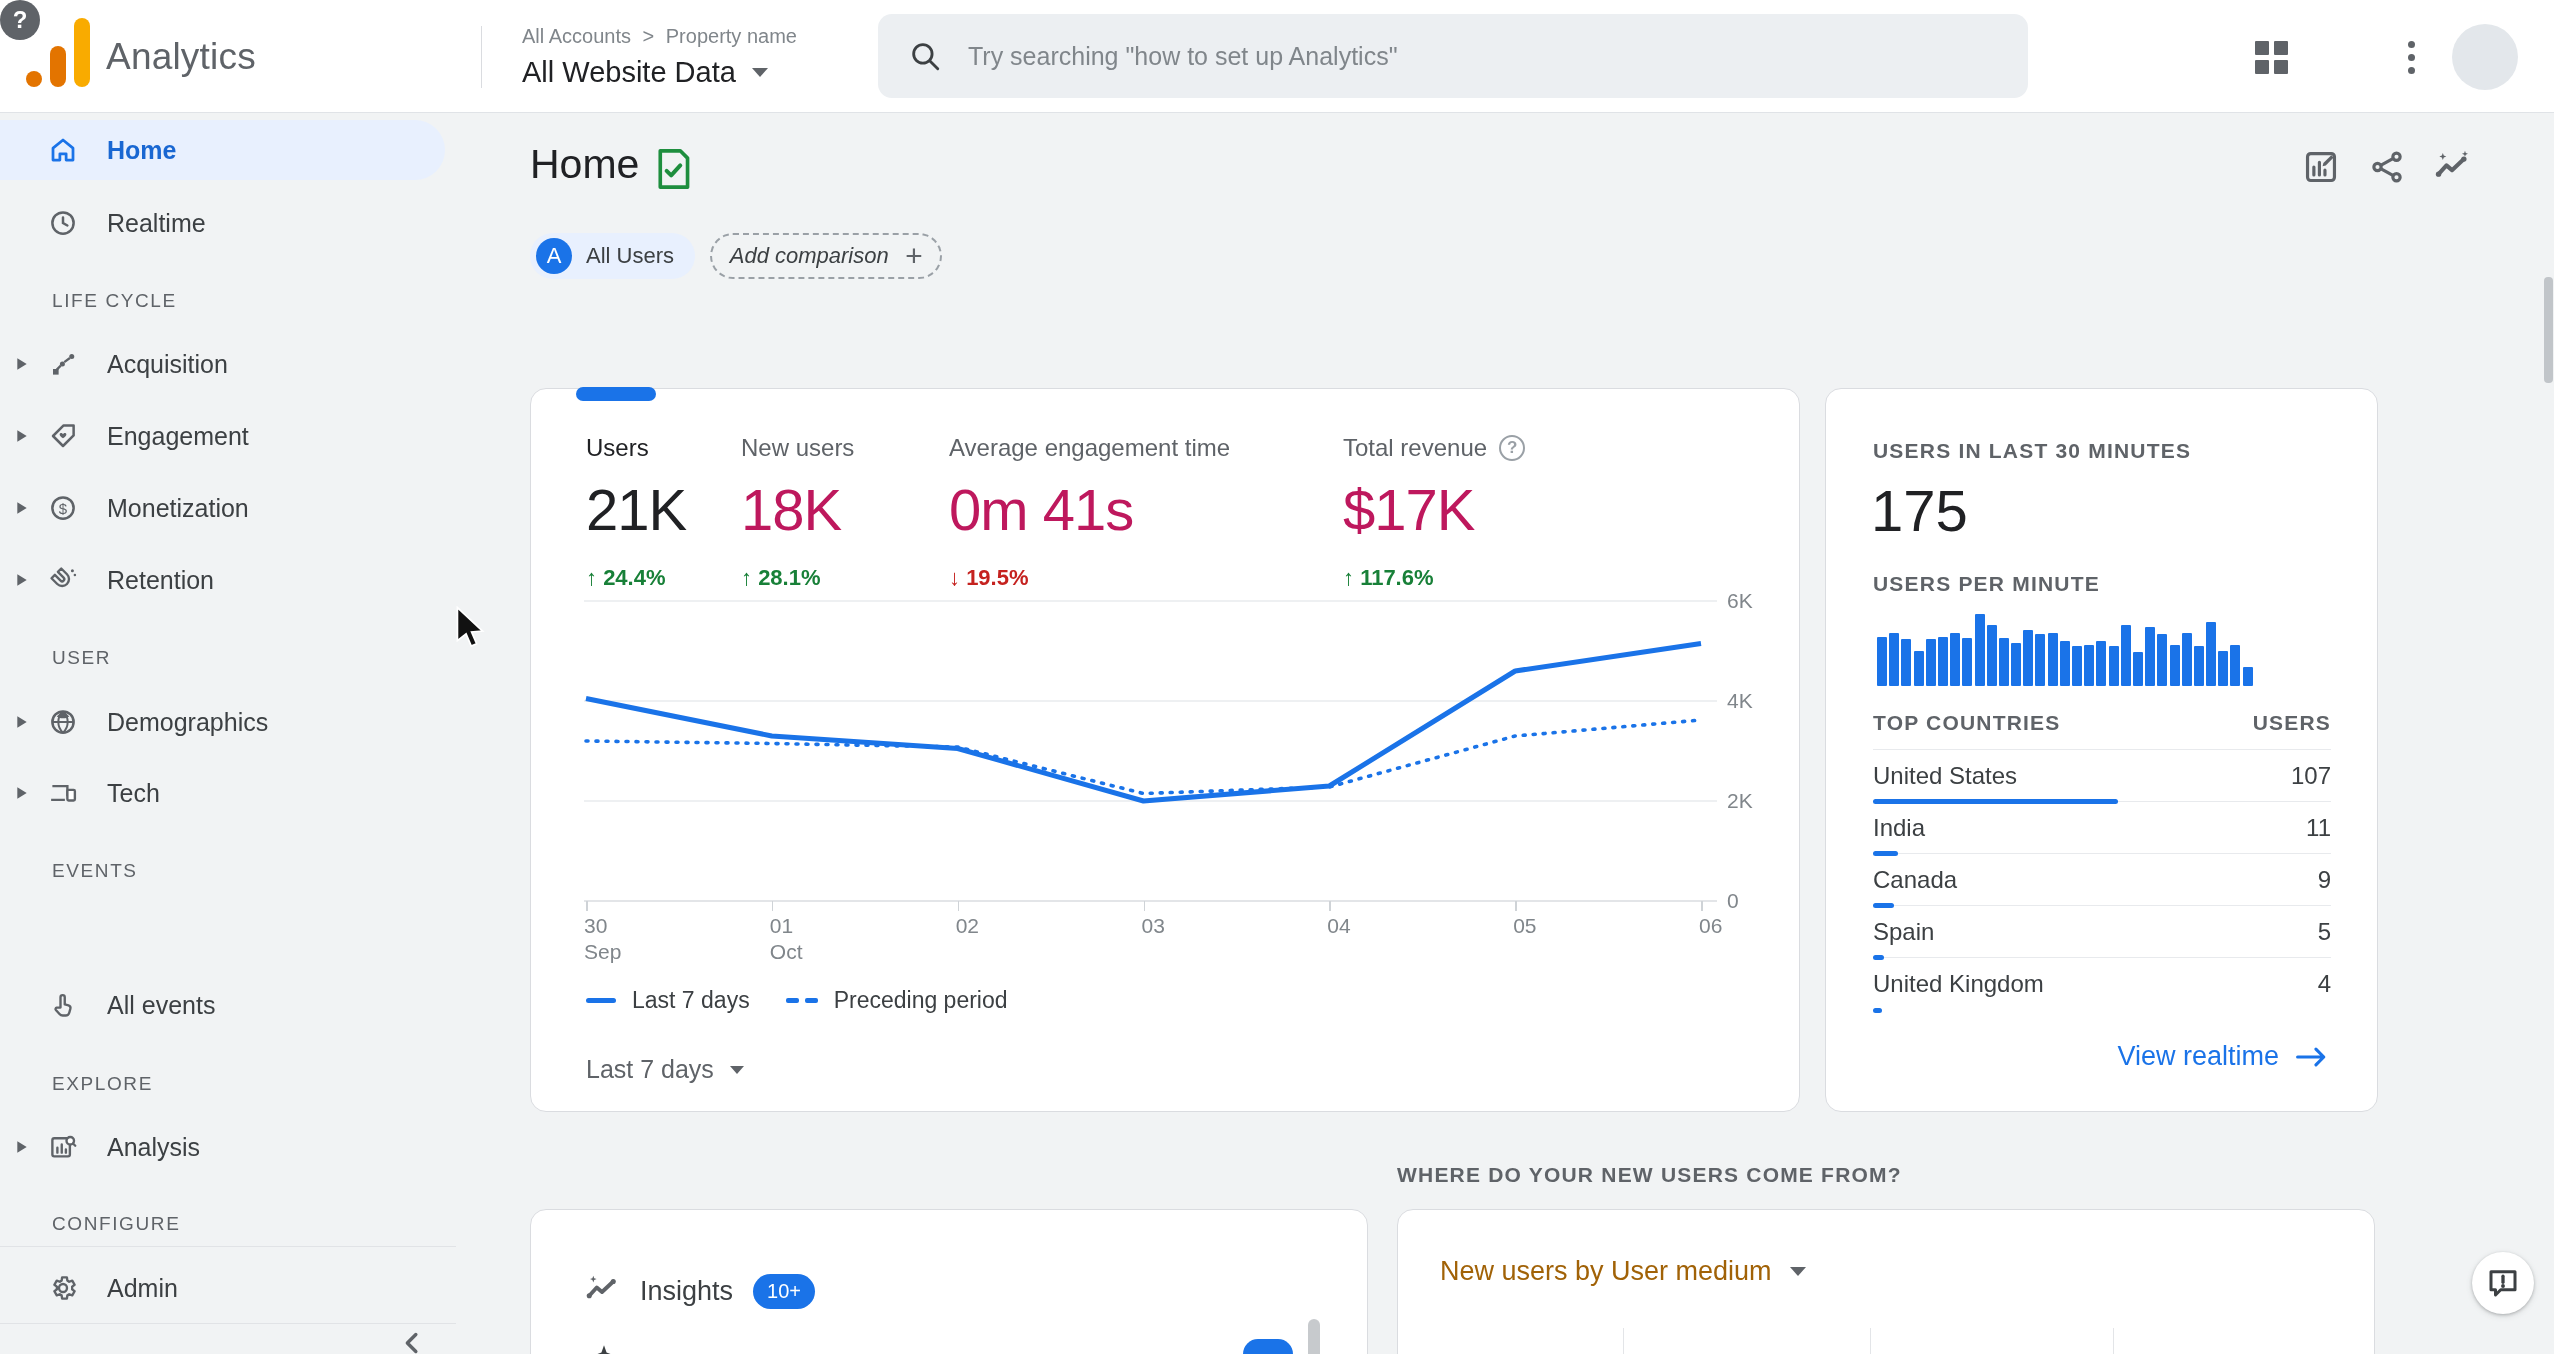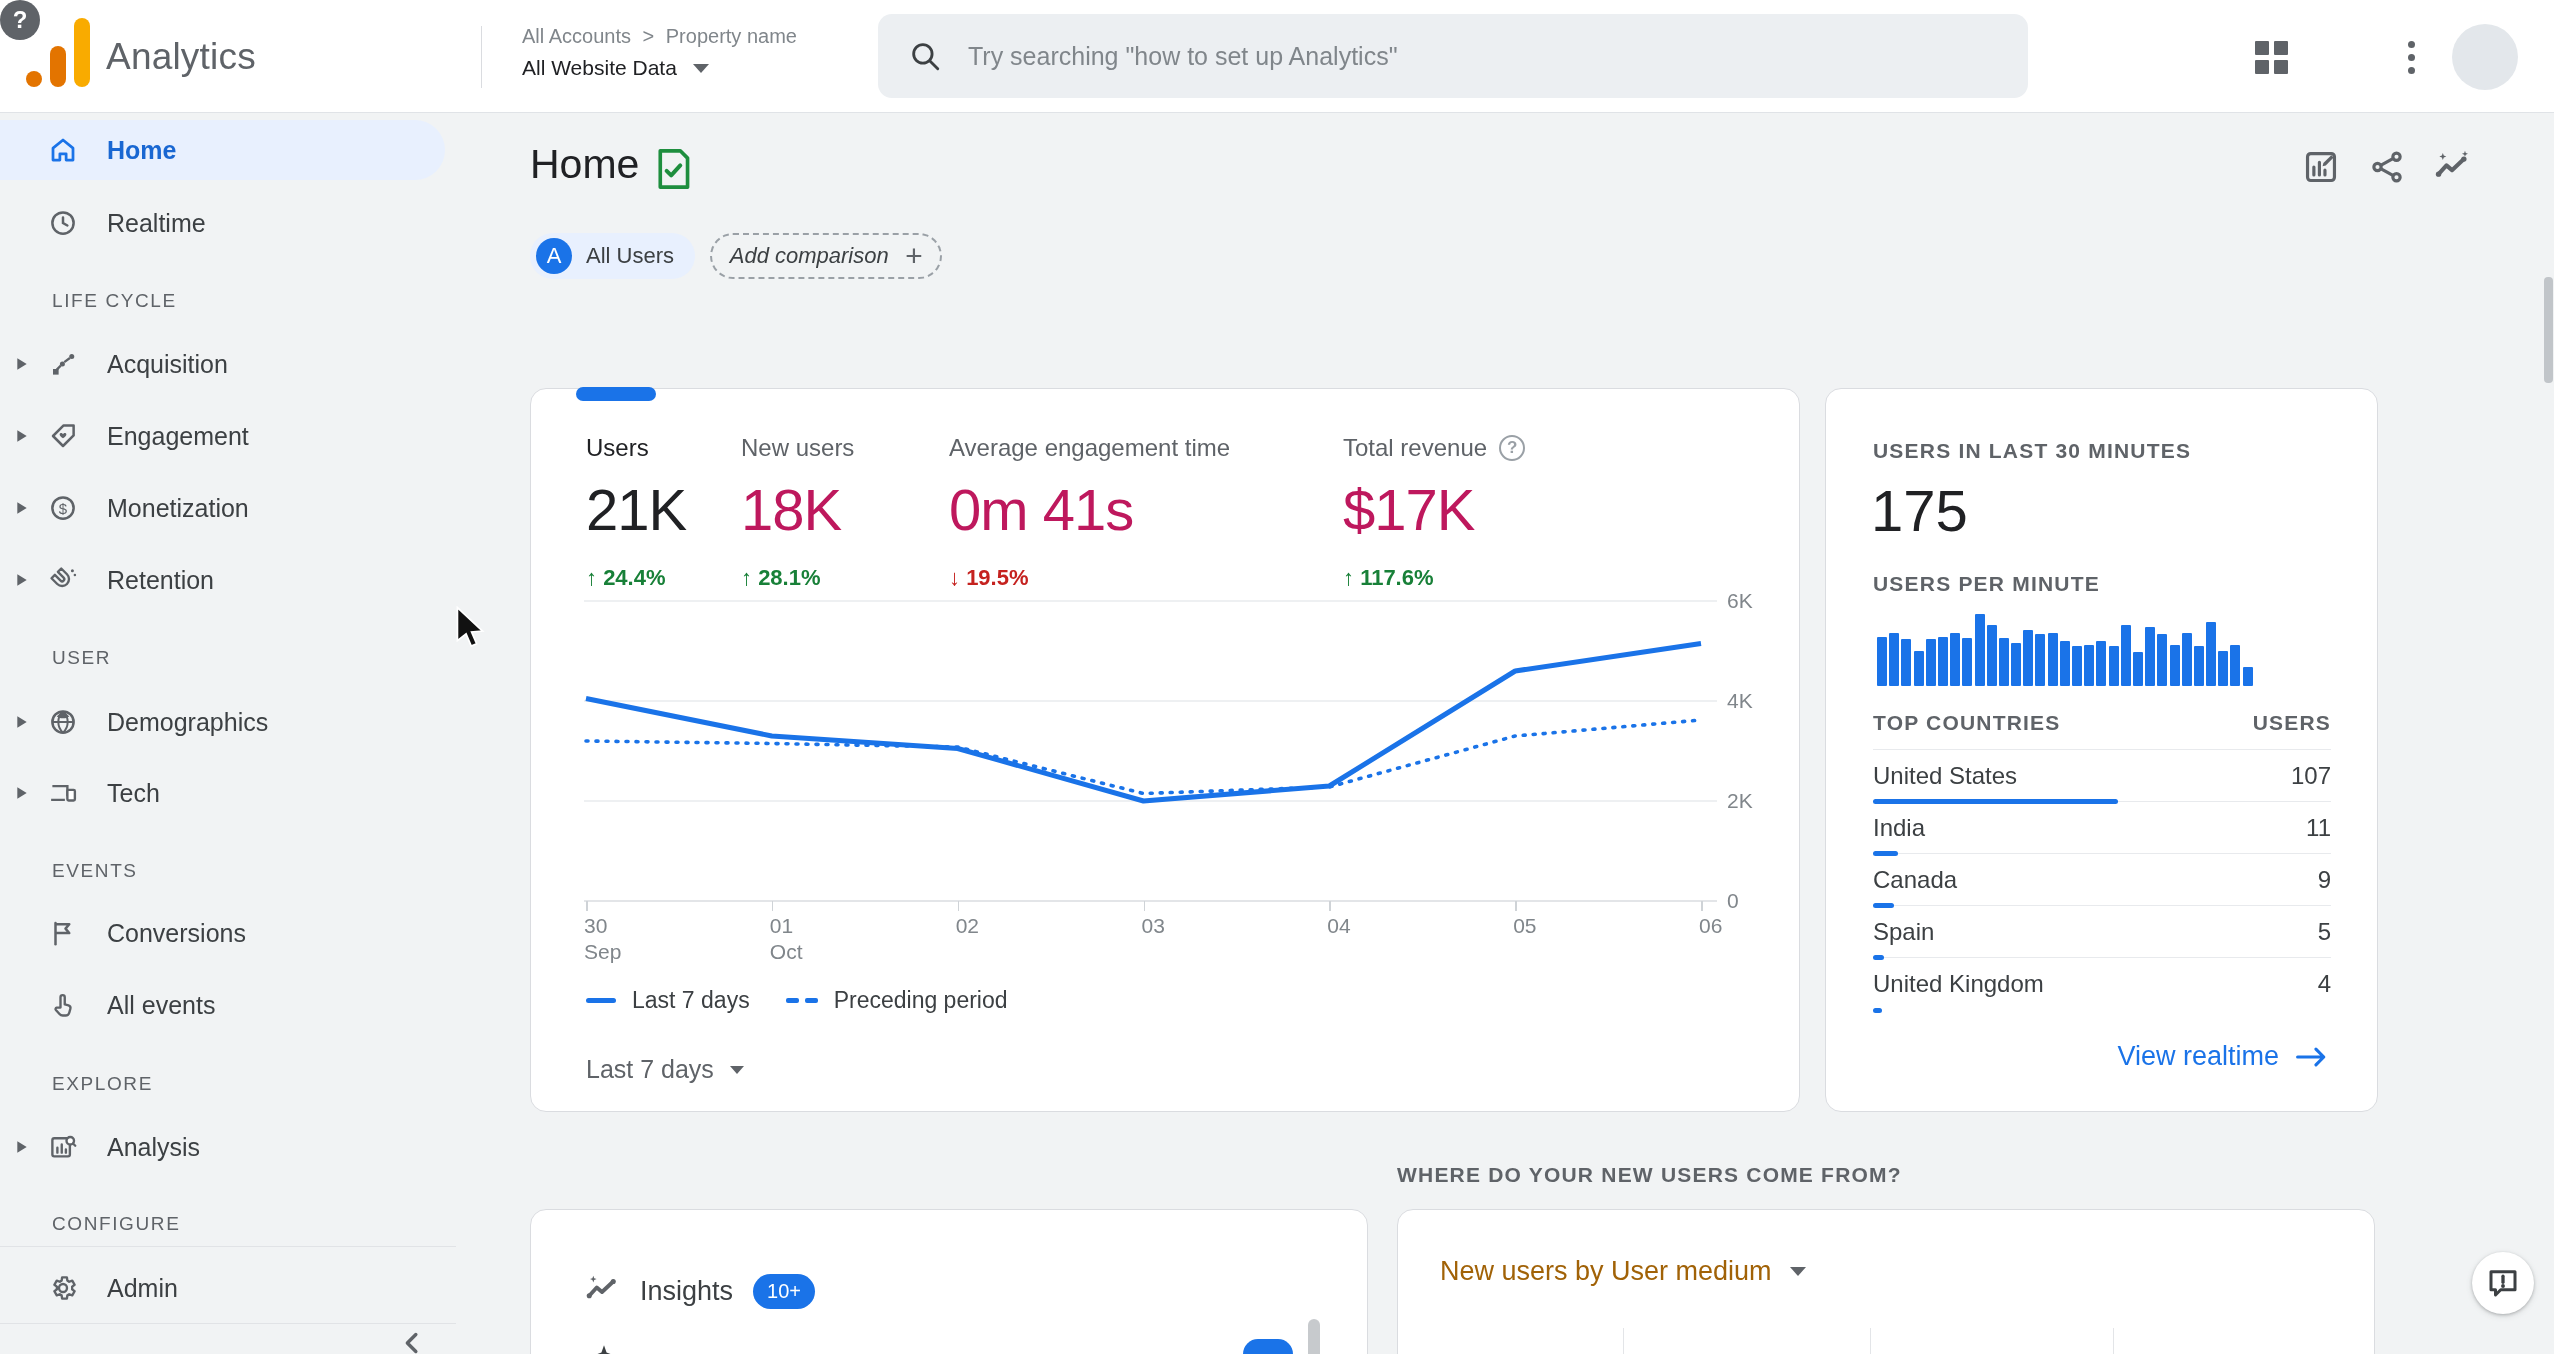--- a/index.html
+++ b/index.html
@@ -9,21 +9,21 @@
 
   
   #header { position:absolute; left:0; top:0; width:2554px; height:113px; background:#fff; border-bottom:1px solid #e0e3e7; z-index:5; }
   .logo-dot  { position:absolute; left:26px; top:71px; width:16px; height:16px; border-radius:8px; background:#e37400; }
   .logo-mid  { position:absolute; left:50px; top:46px; width:16px; height:41px; border-radius:8px; background:#e37400; }
   .logo-tall { position:absolute; left:74px; top:18px; width:16px; height:69px; border-radius:8px; background:#f9ab00; }
   .product-name { position:absolute; left:106px; top:36px; font-size:37px; color:#5f6368; letter-spacing:.2px; }
   .header-vdiv { position:absolute; left:481px; top:26px; width:1px; height:62px; background:#dadce0; }
   .breadcrumb { position:absolute; left:522px; top:25px; font-size:20px; color:#80868b; }
   .breadcrumb span { margin-right:6px; }
-  .property-row { position:absolute; left:522px; top:56px; font-size:21px; color:#202124; display:flex; align-items:center; gap:16px; }
+  .property-row { position:absolute; left:522px; top:56px; font-size:29px; color:#202124; display:flex; align-items:center; gap:16px; }
   .caret-down { width:0; height:0; border-left:8px solid transparent; border-right:8px solid transparent; border-top:9px solid #5f6368; display:inline-block; }
   .search-bar { position:absolute; left:878px; top:14px; width:1150px; height:84px; background:#eceff2; border-radius:14px; display:flex; align-items:center; padding:0 30px; gap:26px; }
   .search-bar input { flex:1; border:none; outline:none; background:transparent; font-size:25px; color:#3c4043; font-family:"Liberation Sans",sans-serif; }
   .search-bar input::placeholder { color:#80868b; }
   .hicon { position:absolute; top:38px; width:38px; height:38px; display:flex; align-items:center; justify-content:center; }
   .grid-icon { left:2252px; }
   .grid-icon i { display:grid; grid-template-columns:14px 14px; grid-template-rows:14px 14px; gap:5px; }
   .grid-icon i b { background:#5f6368; border-radius:1px; }
   .help-icon { left:2316px; width:40px; height:40px; top:37px; border-radius:50%; background:#5f6368; color:#fff; font-size:24px; font-weight:bold; display:flex; align-items:center; justify-content:center; }
   .kebab-icon { left:2392px; flex-direction:column; gap:6px; display:flex; align-items:center; justify-content:center; }
@@ -228,27 +228,20 @@
             <path d="M1 1 l8 5 -8 5 z" fill="#5f6368"></path>
           </svg></span>
       <span class="nav-ic"><svg width="30" height="30" viewBox="0 0 24 24">
             <path d="M3.5 6.5 h12 v8 M2.5 17.5 h11" fill="none" stroke="#5f6368" stroke-width="1.9"></path>
             <rect x="15.5" y="9.5" width="6" height="8.5" rx="1" fill="#fff" stroke="#5f6368" stroke-width="1.9"></rect>
           </svg></span>
       <span class="nav-label">Tech</span>
     </div>
 
     <div class="nav-section" style="top:747px">EVENTS</div>
-    <div class="nav-item" style="top:790px">
-      <span class="nav-ic"><svg width="30" height="30" viewBox="0 0 24 24">
-            <path d="M6 21 V4" stroke="#5f6368" stroke-width="2" stroke-linecap="round"></path>
-            <path d="M6 5 h11 l-3 3.5 3 3.5 H6" fill="none" stroke="#5f6368" stroke-width="2" stroke-linejoin="round"></path>
-          </svg></span>
-      <span class="nav-label">Conversions</span>
-    </div>
     <div class="nav-item" style="top:862px">
       <span class="nav-ic"><svg width="30" height="30" viewBox="0 0 24 24">
             <path d="M10 13 V5.8 a1.7 1.7 0 0 1 3.4 0 V11.5 l3 .8 a2.2 2.2 0 0 1 1.5 2.6 l-.9 3.3 a3 3 0 0 1 -2.9 2.2 h-2.3 a3.4 3.4 0 0 1 -2.6-1.2 L6.3 16 c-.6-.7-.2-1.7.7-1.9 l3-.1z" fill="none" stroke="#5f6368" stroke-width="1.9" stroke-linejoin="round"></path>
           </svg></span>
       <span class="nav-label">All events</span>
     </div>
 
     <div class="nav-section" style="top:960px">EXPLORE</div>
     <div class="nav-item" style="top:1004px">
       <span class="nav-caret"><svg width="12" height="14" viewBox="0 0 10 12">

